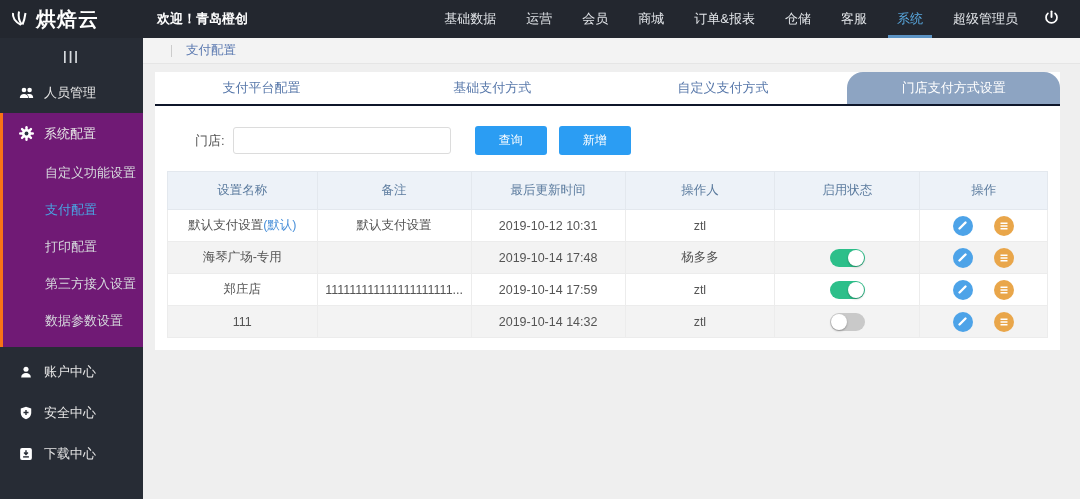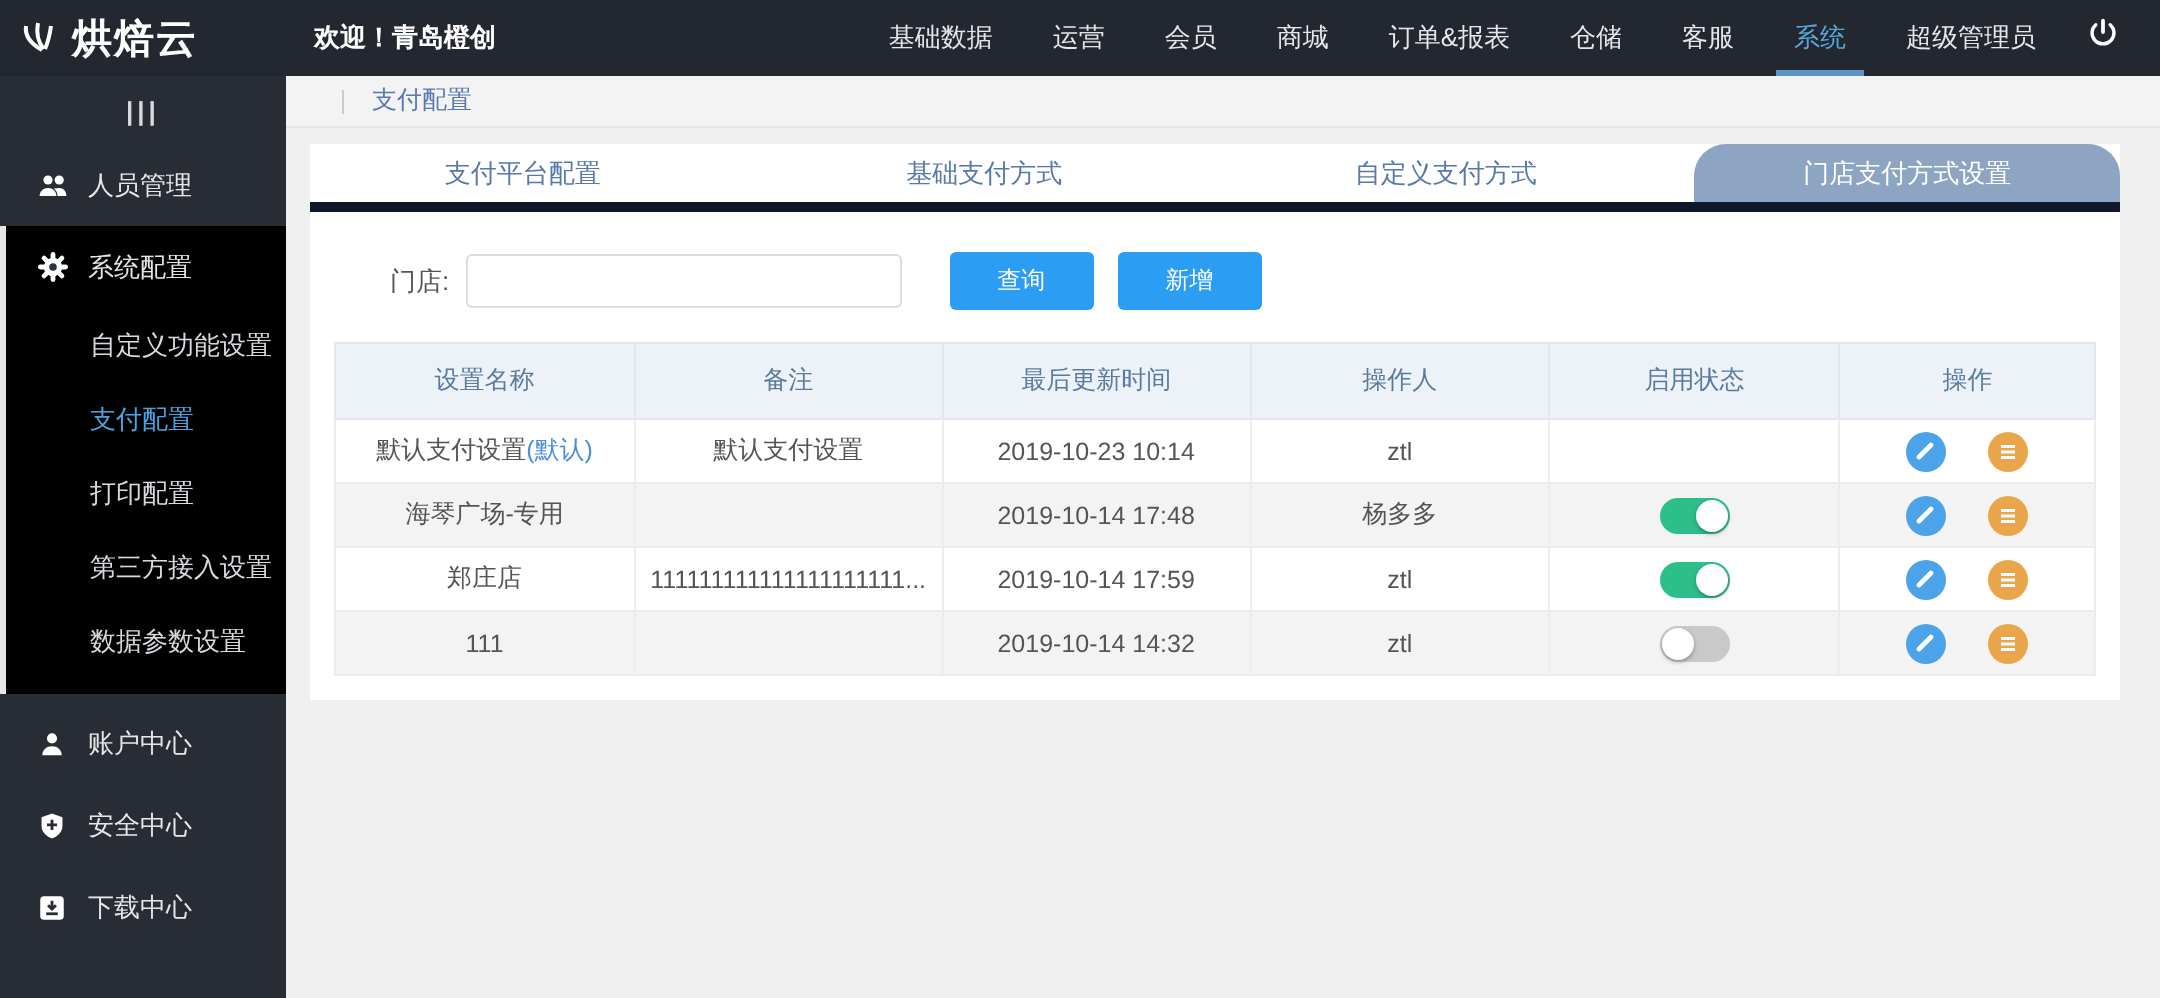--- a/index.html
+++ b/index.html
@@ -20,34 +20,34 @@
   .power-btn { margin:0 20px 0 10px; display:flex; align-items:center; cursor:pointer; }
 
   
   .body { flex:1; display:flex; background:#efefef; overflow:hidden; }
 
   
   .sidebar { width:143px; flex-shrink:0; background:#272c35; color:#e6e6e6; display:flex; flex-direction:column; }
   .collapse { height:34px; display:flex; align-items:center; justify-content:center; color:#d6dade; font-size:13px; letter-spacing:2px; cursor:pointer; font-weight:bold; }
   .side-item { height:41px; display:flex; align-items:center; padding-left:18px; font-size:13px; gap:10px; cursor:pointer; white-space:nowrap;font-family:Liberation Serif, serif; }
   .side-item .sicon { width:16px; display:flex; justify-content:center; flex-shrink:0; }
-  .side-group { background:#000000; border-left:3px solid #e5e5e5; padding-bottom:8px; }
+  .side-group { background:#701a75; border-left:3px solid #f97316; padding-bottom:8px; }
   .side-group .side-item { padding-left:15px; }
   .side-sub { height:37px; display:flex; align-items:center; padding-left:42px; font-size:13px; color:#d6d9dd; cursor:pointer; white-space:nowrap; }
   .side-sub.active { color:#49a4e2; }
 
   
   .main { flex:1; display:flex; flex-direction:column; overflow:hidden; }
   .crumb { height:26px; background:#f3f3f3; border-bottom:1px solid #e5e5e5; display:flex; align-items:center; padding-left:28px; font-size:12.5px; flex-shrink:0; }
   .crumb-divider { width:1px; height:12px; background:#ccc; margin-right:14px; }
   .crumb-current { color:#5b79b0; cursor:pointer; }
 
   .panel { background:#fff; margin:8px 20px 0 12px; min-height:278px; }
 
-  .tabs { display:flex; height:34px; border-bottom:5px solid #0f172a;gap:18px; }
+  .tabs { display:flex; height:34px; border-bottom:2px solid #0f172a;gap:18px; }
   .tab { flex:1; display:flex; align-items:center; justify-content:center; font-size:13px; color:#5878aa; cursor:pointer; }
   .tab.active { background:#8da4c2; color:#fff; border-radius:16px 16px 0 0; }
 
   .filter { display:flex; align-items:center; margin:20px 0 0 40px; font-size:13px; color:#555; }
   .filter input { width:218px; height:27px; border:1px solid #dcdcdc; border-radius:3px; margin-left:8px; padding:0 8px; font-size:12px; color:#333; outline:none; }
   .btn { background:#2b9df3; color:#fff; font-size:12px; border:none; border-radius:3px; padding:6px 24px; cursor:pointer; }
   .btn.first { margin-left:24px; }
   .btn + .btn { margin-left:12px; }
 
   .table-wrap { margin:16px 12px 0 12px; }
@@ -214,21 +214,21 @@
                 <th>最后更新时间</th>
                 <th>操作人</th>
                 <th>启用状态</th>
                 <th>操作</th>
               </tr>
             </thead>
             <tbody>
               <tr>
                 <td><span>默认支付设置</span><span class="name-badge">(默认)</span></td>
                 <td>默认支付设置</td>
-                <td>2019-10-23 10:14</td>
+                <td>2019-10-12 10:31</td>
                 <td>ztl</td>
                 <td></td>
                 <td>
                   <span class="icon-btn edit">
                       <svg width="11" height="11" viewBox="0 0 11 11">
                         <path d="M2.5 8.5 L8.5 2.5" stroke="#fff" stroke-width="2.4" stroke-linecap="round"></path>
                       </svg>
                     </span>
                   <span class="icon-btn list">
                       <svg width="12" height="12" viewBox="0 0 12 12">

